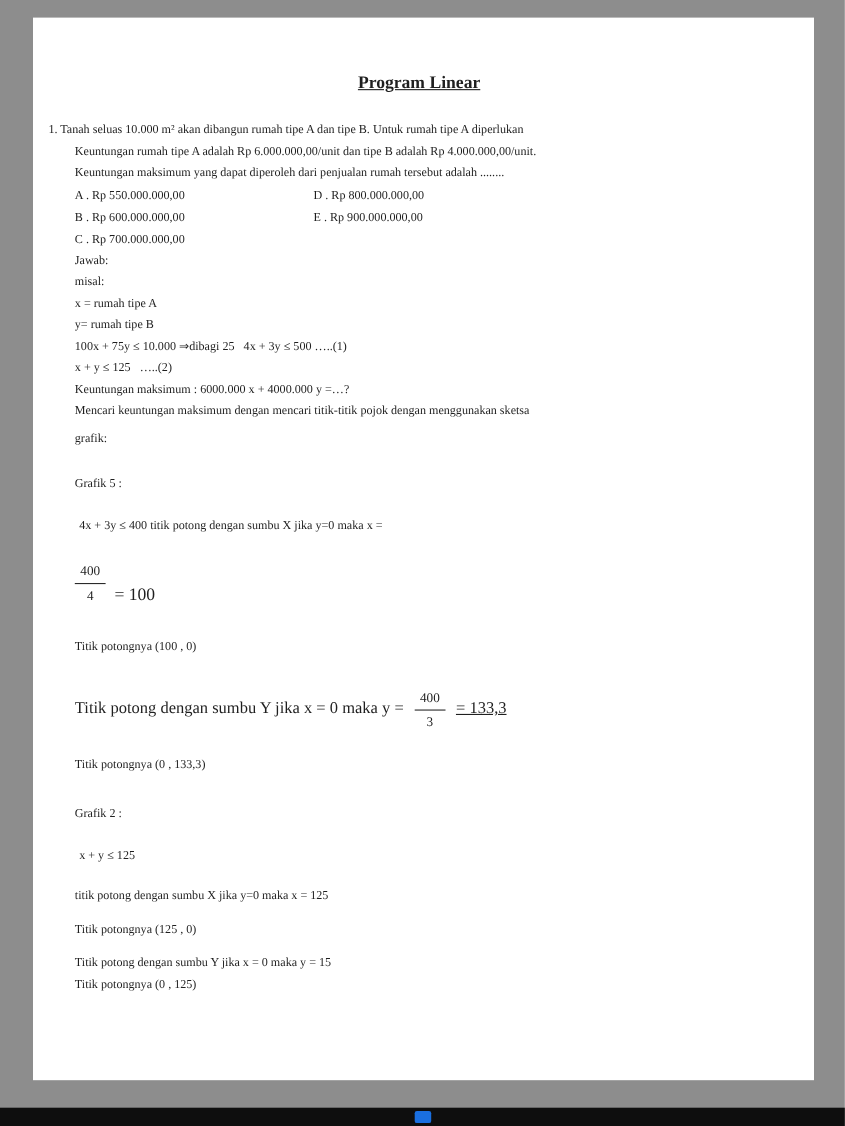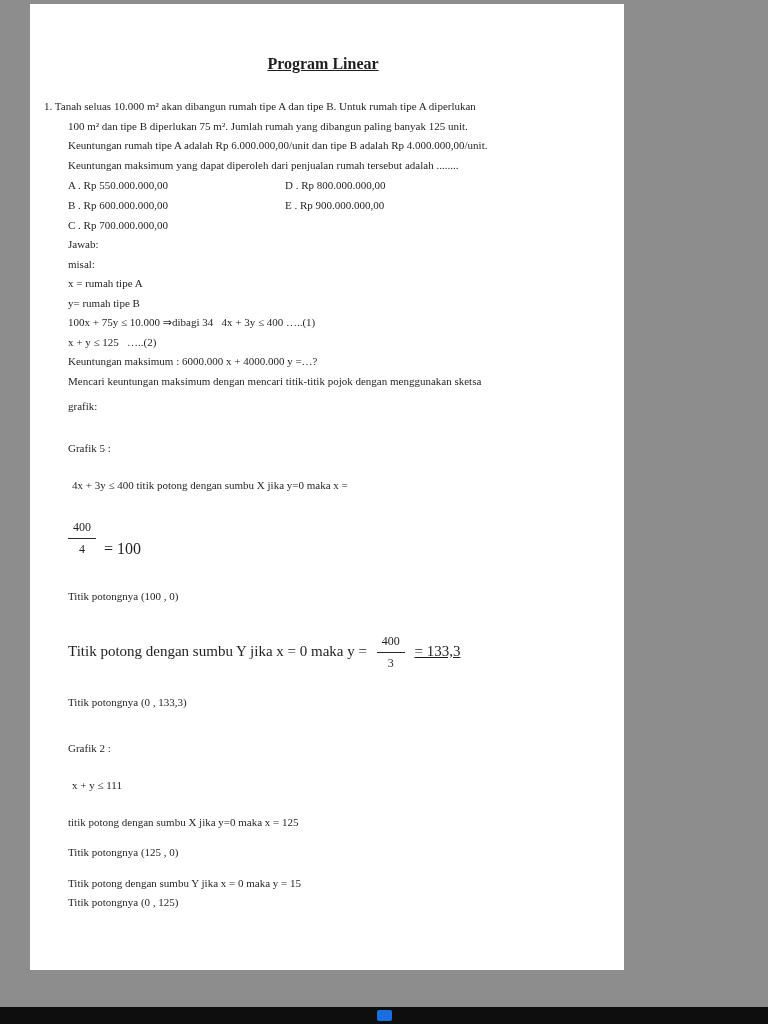--- a/index.html
+++ b/index.html
@@ -6,22 +6,22 @@
   html, body { width: 768px; height: 1024px; }
   body {
     position: relative;
     background: #8d8d8d;
     font-family: "Liberation Serif", serif;
     color: #1f1f1f;
     overflow: hidden;
   }
   .page {
     position: absolute;
-    left: 30px; top: 4px;
-    width: 594px; height: 966px;
+    left: 30px; top: 16px;
+    width: 710px; height: 966px;
     background: #ffffff;
     padding: 0 22px 12px 14px;
   }
   .title {
     margin-top: 50px;
     text-align: center;
     font-weight: bold;
     text-decoration: underline;
     font-size: 16px;
     line-height: 19px;
@@ -79,41 +79,40 @@
   }
 </style>
 </head>
 <body>
 
 <div class="page">
 
   <div class="title">Program Linear</div>
 
   <div class="line q-first">1. Tanah seluas 10.000 m² akan dibangun rumah tipe A dan tipe B. Untuk rumah tipe A diperlukan</div>
-  <div class="line ind">100 m² dan tipe B diperlukan 75 m². Jumlah rumah yang dibangun paling banyak 125 unit.</div>
   <div class="line ind">Keuntungan rumah tipe A adalah Rp 6.000.000,00/unit dan tipe B adalah Rp 4.000.000,00/unit.</div>
   <div class="line ind">Keuntungan maksimum yang dapat diperoleh dari penjualan rumah tersebut adalah ........</div>
 
   <div class="opt-row line">
     <span class="col1">A . Rp 550.000.000,00</span>
     <span class="col2">D . Rp 800.000.000,00</span>
   </div>
   <div class="opt-row line">
     <span class="col1">B . Rp 600.000.000,00</span>
     <span class="col2">E . Rp 900.000.000,00</span>
   </div>
   <div class="opt-row line">
     <span class="col1">C . Rp 700.000.000,00</span>
   </div>
 
   <div class="line ind">Jawab:</div>
   <div class="line ind">misal:</div>
   <div class="line ind">x = rumah tipe A</div>
   <div class="line ind">y= rumah tipe B</div>
-  <div class="line ind">100x + 75y ≤ 10.000 ⇒dibagi 34   4x + 3y ≤ 400 …..(1)</div>
+  <div class="line ind">100x + 75y ≤ 10.000 ⇒dibagi 25   4x + 3y ≤ 500 …..(1)</div>
   <div class="line ind">x + y ≤ 125   …..(2)</div>
   <div class="line ind">Keuntungan maksimum : 6000.000 x + 4000.000 y =…?</div>
   <div class="line ind">Mencari keuntungan maksimum dengan mencari titik-titik pojok dengan menggunakan sketsa</div>
   <div class="line ind mt6">grafik:</div>
 
   <div class="line ind mt22">Grafik 5 :</div>
   <div class="line ind mt18">4x + 3y ≤ 400 titik potong dengan sumbu X jika y=0 maka x =</div>
 
   <div class="frac-standalone mt22">
     <span class="frac">
@@ -130,21 +129,21 @@
     <span class="frac">
       <span class="num">400</span>
       <span class="den">3</span>
     </span>
     <span class="post">= 133,3</span>
   </div>
 
   <div class="line ind mt20">Titik potongnya (0 , 133,3)</div>
 
   <div class="line ind mt26">Grafik 2 :</div>
-  <div class="line ind mt18">x + y ≤ 111</div>
+  <div class="line ind mt18">x + y ≤ 125</div>
   <div class="line ind mt17">titik potong dengan sumbu X jika y=0 maka x = 125</div>
   <div class="line ind mt11">Titik potongnya (125 , 0)</div>
   <div class="line ind mt11">Titik potong dengan sumbu Y jika x = 0 maka y = 15</div>
   <div class="line ind">Titik potongnya (0 , 125)</div>
 
 </div>
 
 <div class="bottom-bar">
   <div class="blue-chip" style="background: rgb(26, 111, 224);"></div>
 </div>

